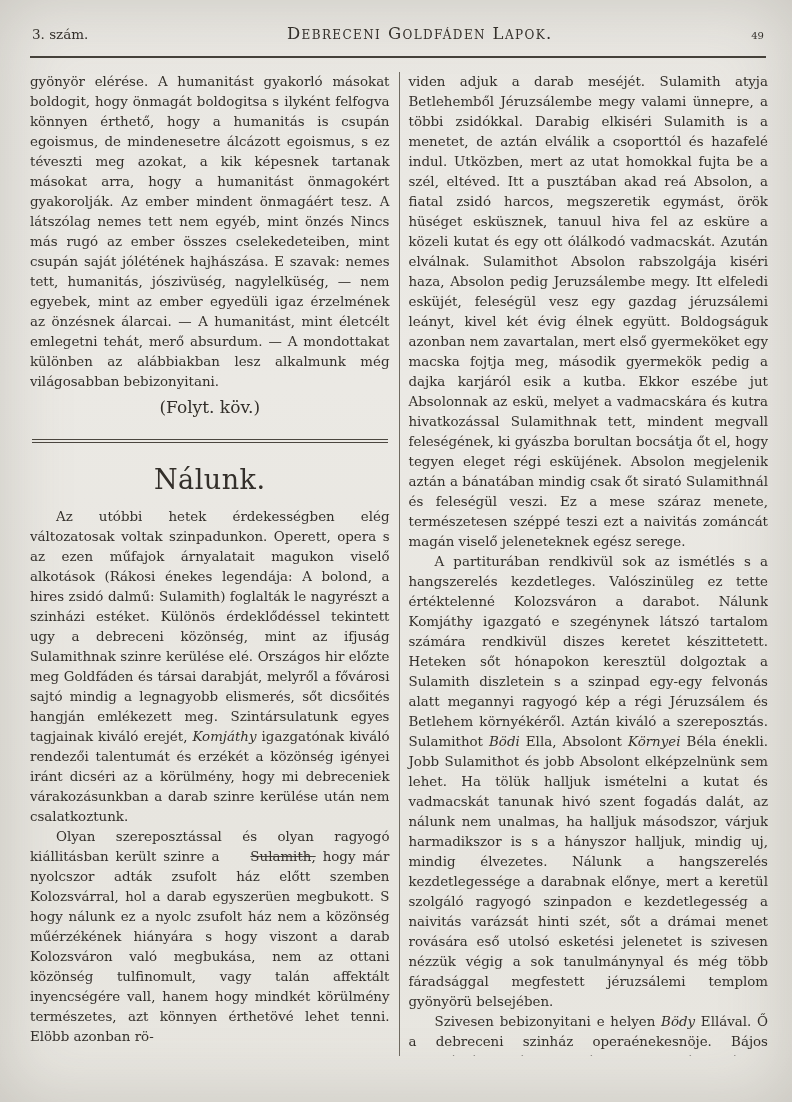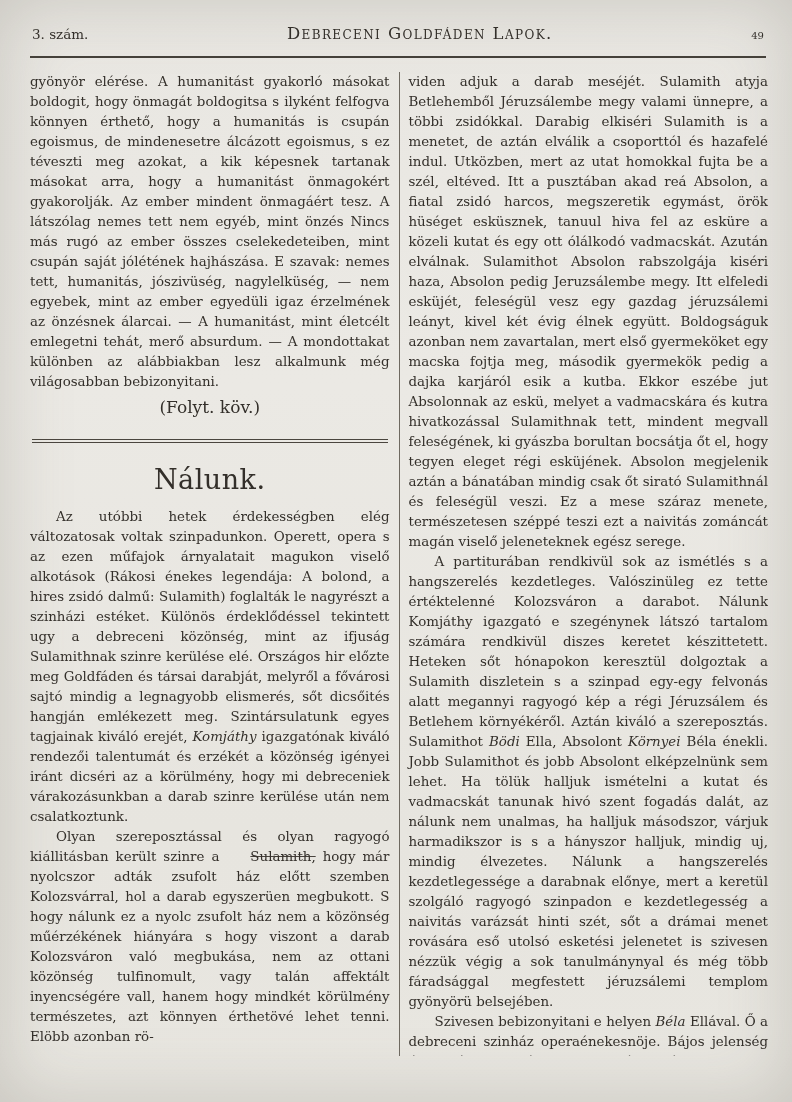--- a/index.html
+++ b/index.html
@@ -85,18 +85,18 @@
           <p class="para indent"><span>Olyan szereposztással és olyan ragyogó kiállitásban került szinre a </span><span class="strike">Sulamith,</span><span> hogy már nyolcszor adták zsufolt ház előtt szemben Kolozsvárral, hol a darab egyszerüen megbukott. S hogy nálunk ez a nyolc zsufolt ház nem a közönség műérzékének hiányára s hogy viszont a darab Kolozsváron való megbukása, nem az ottani közönség tulfinomult, vagy talán affektált inyencségére vall, hanem hogy mindkét körülmény természetes, azt könnyen érthetövé lehet tenni. Elöbb azonban rö-</span></p>
         </div>
     </div>
 
     <div class="v-divider"></div>
 
     <div class="col col-right">
       <div>
           <p class="para"><span>viden adjuk a darab meséjét. Sulamith atyja Betlehemből Jéruzsálembe megy valami ünnepre, a többi zsidókkal. Darabig elkiséri Sulamith is a menetet, de aztán elválik a csoporttól és hazafelé indul. Utközben, mert az utat homokkal fujta be a szél, eltéved. Itt a pusztában akad reá Absolon, a fiatal zsidó harcos, megszeretik egymást, örök hüséget esküsznek, tanuul hiva fel az esküre a közeli kutat és egy ott ólálkodó vadmacskát. Azután elválnak. Sulamithot Absolon rabszolgája kiséri haza, Absolon pedig Jeruzsálembe megy. Itt elfeledi esküjét, feleségül vesz egy gazdag jéruzsálemi leányt, kivel két évig élnek együtt. Boldogságuk azonban nem zavartalan, mert első gyermeköket egy macska fojtja meg, második gyermekök pedig a dajka karjáról esik a kutba. Ekkor eszébe jut Absolonnak az eskü, melyet a vadmacskára és kutra hivatkozással Sulamithnak tett, mindent megvall feleségének, ki gyászba borultan bocsátja őt el, hogy tegyen eleget régi esküjének. Absolon megjelenik aztán a bánatában mindig csak őt sirató Sulamithnál és feleségül veszi. Ez a mese száraz menete, természetesen széppé teszi ezt a naivitás zománcát magán viselő jeleneteknek egész serege.</span></p>
           <p class="para indent"><span>A partiturában rendkivül sok az ismétlés s a hangszerelés kezdetleges. Valószinüleg ez tette értéktelenné Kolozsváron a darabot. Nálunk Komjáthy igazgató e szegénynek látszó tartalom számára rendkivül diszes keretet készittetett. Heteken sőt hónapokon keresztül dolgoztak a Sulamith diszletein s a szinpad egy-egy felvonás alatt megannyi ragyogó kép a régi Jéruzsálem és Betlehem környékéről. Aztán kiváló a szereposztás. Sulamithot </span><span class="italic">Bödi</span><span> Ella, Absolont </span><span class="italic">Környei</span><span> Béla énekli. Jobb Sulamithot és jobb Absolont elképzelnünk sem lehet. Ha tölük halljuk ismételni a kutat és vadmacskát tanunak hivó szent fogadás dalát, az nálunk nem unalmas, ha halljuk másodszor, várjuk harmadikszor is s a hányszor halljuk, mindig uj, mindig élvezetes. Nálunk a hangszerelés kezdetlegessége a darabnak előnye, mert a keretül szolgáló ragyogó szinpadon e kezdetlegesség a naivitás varázsát hinti szét, sőt a drámai menet rovására eső utolsó esketési jelenetet is szivesen nézzük végig a sok tanulmánynyal és még több fáradsággal megfestett jéruzsálemi templom gyönyörü belsejében.</span></p>
-          <p class="para indent"><span>Szivesen bebizonyitani e helyen </span><span class="italic">Béla</span><span> Ellával. Ő a debreceni szinház operaénekesnöje. Bájos jelenség és müvésznö a szó legteljesebb értelmében.</span></p>
+          <p class="para indent"><span>Szivesen bebizonyitani e helyen </span><span class="italic">Bödy</span><span> Ellával. Ő a debreceni szinház operaénekesnöje. Bájos jelenség és müvésznö a szó legteljesebb értelmében.</span></p>
         </div>
     </div>
 
   </div>
 </div>
 
 </body></html>

